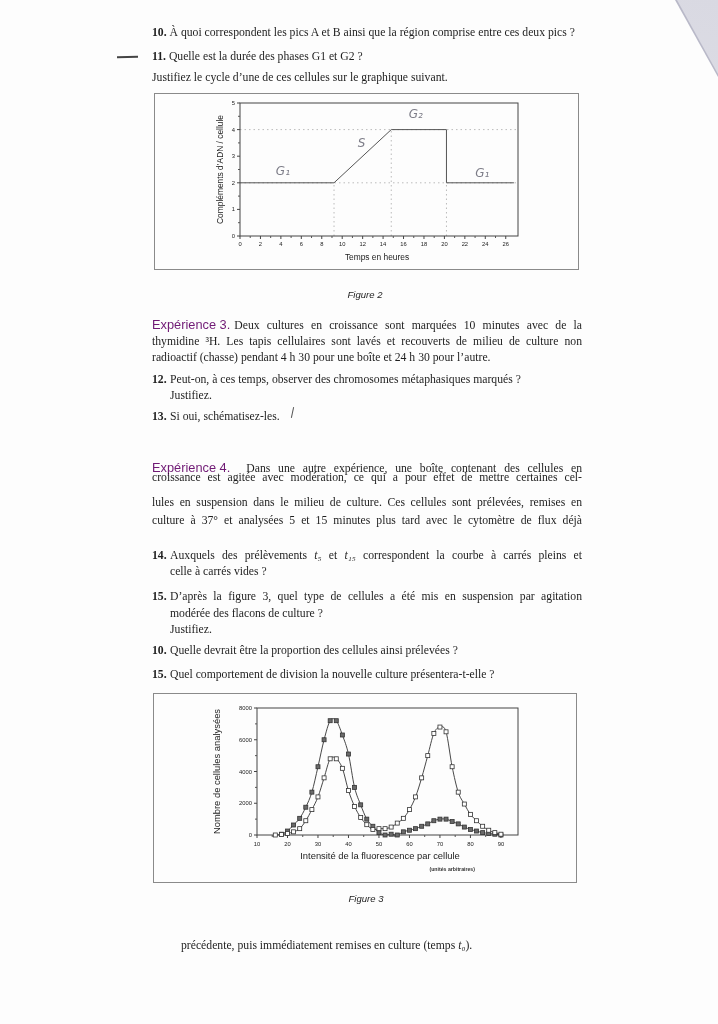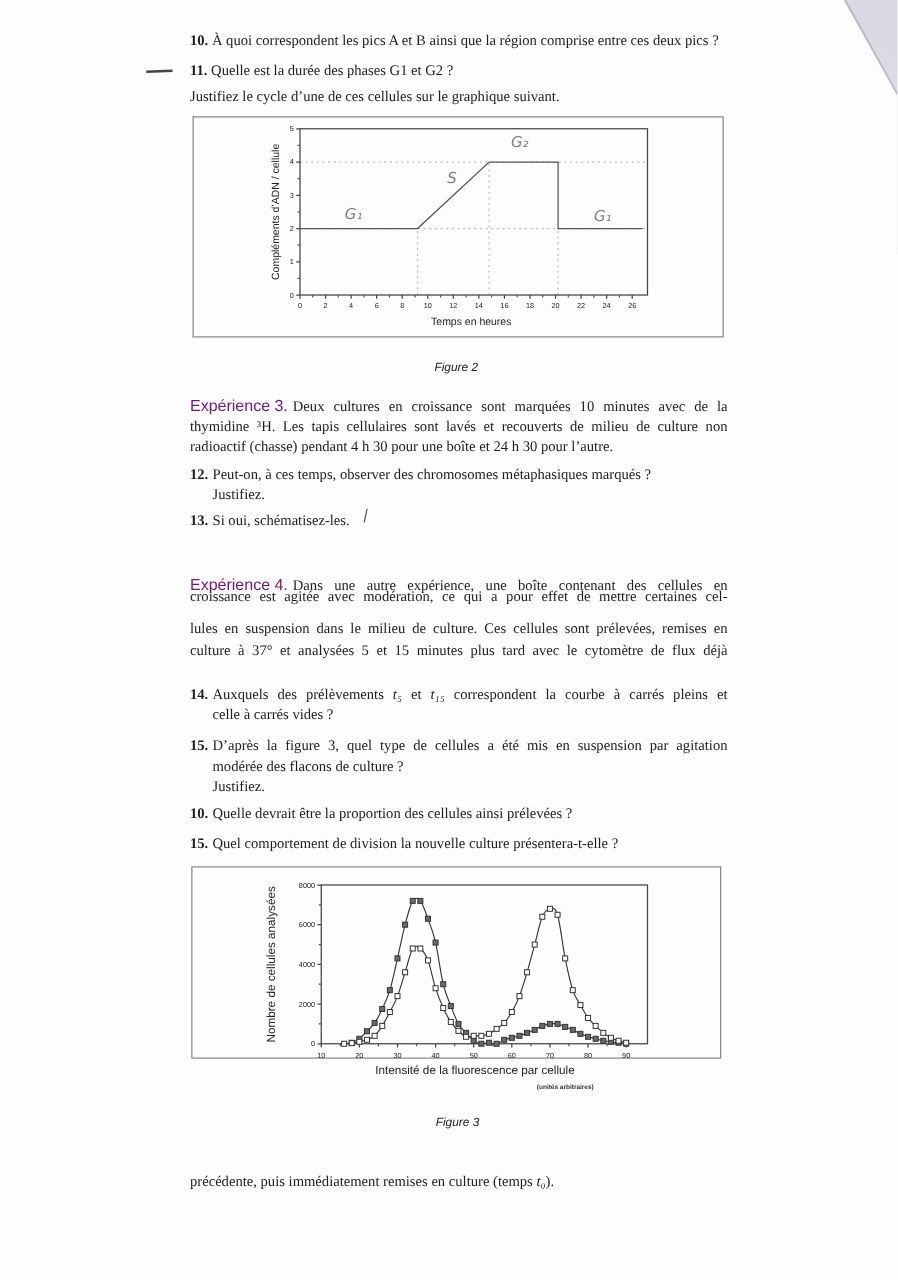--- a/index.html
+++ b/index.html
@@ -132,21 +132,21 @@
     <span class="qtext" style="left:18px; top:0;">Peut-on, à ces temps, observer des chromosomes métaphasiques marqués ?</span>
   </div>
   <div class="line" style="top:388px; left:170px; width:412px;">Justifiez.</div>
 
   <div class="line" style="top:409px;">
     <span class="num">13.</span>
     <span class="qtext" style="left:18px; top:0;">Si oui, schématisez-les.</span>
   </div>
   <div class="pen-tick"></div>
 
-  <div class="line exp-first" style="top:460px;">
+  <div class="line exp-first" style="top:460px;gap:12px;">
     <span class="exp-title">Expérience 4.</span>
     <span class="exp-rest">Dans une autre expérience, une boîte contenant des cellules en</span>
   </div>
   <div class="line j" style="top:470px;">croissance est agitée avec modération, ce qui a pour effet de mettre certaines cel-</div>
   <div class="line j" style="top:495px;">lules en suspension dans le milieu de culture. Ces cellules sont prélevées, remises en</div>
   <div class="line j" style="top:512.5px;">culture à 37° et analysées 5 et 15 minutes plus tard avec le cytomètre de flux déjà</div>
 
   <div class="line" style="top:548px;">
     <span class="num">14.</span>
     <span class="qtext j" style="left:18px; top:0;"><span>Auxquels des prélèvements </span><span class="it">t₅</span><span> et </span><span class="it">t₁₅</span><span> correspondent la courbe à carrés pleins et</span></span>
@@ -163,21 +163,21 @@
   <div class="line" style="top:643px;">
     <span class="num">10.</span>
     <span class="qtext" style="left:18px; top:0;">Quelle devrait être la proportion des cellules ainsi prélevées ?</span>
   </div>
 
   <div class="line" style="top:667px;">
     <span class="num">15.</span>
     <span class="qtext" style="left:18px; top:0;">Quel comportement de division la nouvelle culture présentera-t-elle ?</span>
   </div>
 
-  <div class="box" style="left:153px; top:693px; width:424px; height:154px;">
+  <div class="box" style="left:153px; top:693px; width:424px; height:190px;">
     <svg id="fig3-svg" width="422" height="188">
         <rect x="103" y="14" width="261" height="127" fill="none" stroke="#444" stroke-width="1"></rect>
         <line x1="103" y1="141" x2="103" y2="144" stroke="#444"></line>
         <text x="103" y="152" text-anchor="middle" font-size="5.8">10</text>
         <line x1="118.24532710280374" y1="141" x2="118.24532710280374" y2="143" stroke="#555"></line>
         <line x1="133.49065420560748" y1="141" x2="133.49065420560748" y2="144" stroke="#444"></line>
         <text x="133.49065420560748" y="152" text-anchor="middle" font-size="5.8">20</text>
         <line x1="148.73598130841123" y1="141" x2="148.73598130841123" y2="143" stroke="#555"></line>
         <line x1="163.98130841121497" y1="141" x2="163.98130841121497" y2="144" stroke="#444"></line>
         <text x="163.98130841121497" y="152" text-anchor="middle" font-size="5.8">30</text>
@@ -290,17 +290,17 @@
         <rect x="314.43457943925233" y="118.3625" width="4" height="4" fill="#ffffff" stroke="#333" stroke-width="0.8"></rect>
         <rect x="320.53271028037386" y="124.7125" width="4" height="4" fill="#ffffff" stroke="#333" stroke-width="0.8"></rect>
         <rect x="326.63084112149534" y="130.26875" width="4" height="4" fill="#ffffff" stroke="#333" stroke-width="0.8"></rect>
         <rect x="332.7289719626168" y="134.2375" width="4" height="4" fill="#ffffff" stroke="#333" stroke-width="0.8"></rect>
         <rect x="338.82710280373834" y="136.61875" width="4" height="4" fill="#ffffff" stroke="#333" stroke-width="0.8"></rect>
         <rect x="344.9252336448599" y="138.20625" width="4" height="4" fill="#ffffff" stroke="#333" stroke-width="0.8"></rect>
       </svg>
   </div>
   <div class="caption" style="left:306px; top:893px;">Figure 3</div>
 
-  <div class="line" style="top:938px;"><span>précédente, puis immédiatement remises en culture (temps </span><span class="it">t₀</span><span>).</span></div>
+  <div class="line" style="top:938px;margin-left:29px;"><span>précédente, puis immédiatement remises en culture (temps </span><span class="it">t₀</span><span>).</span></div>
 
   <div class="fold"></div>
   <div class="fold-edge"></div>
 </div>
 
 </body></html>

